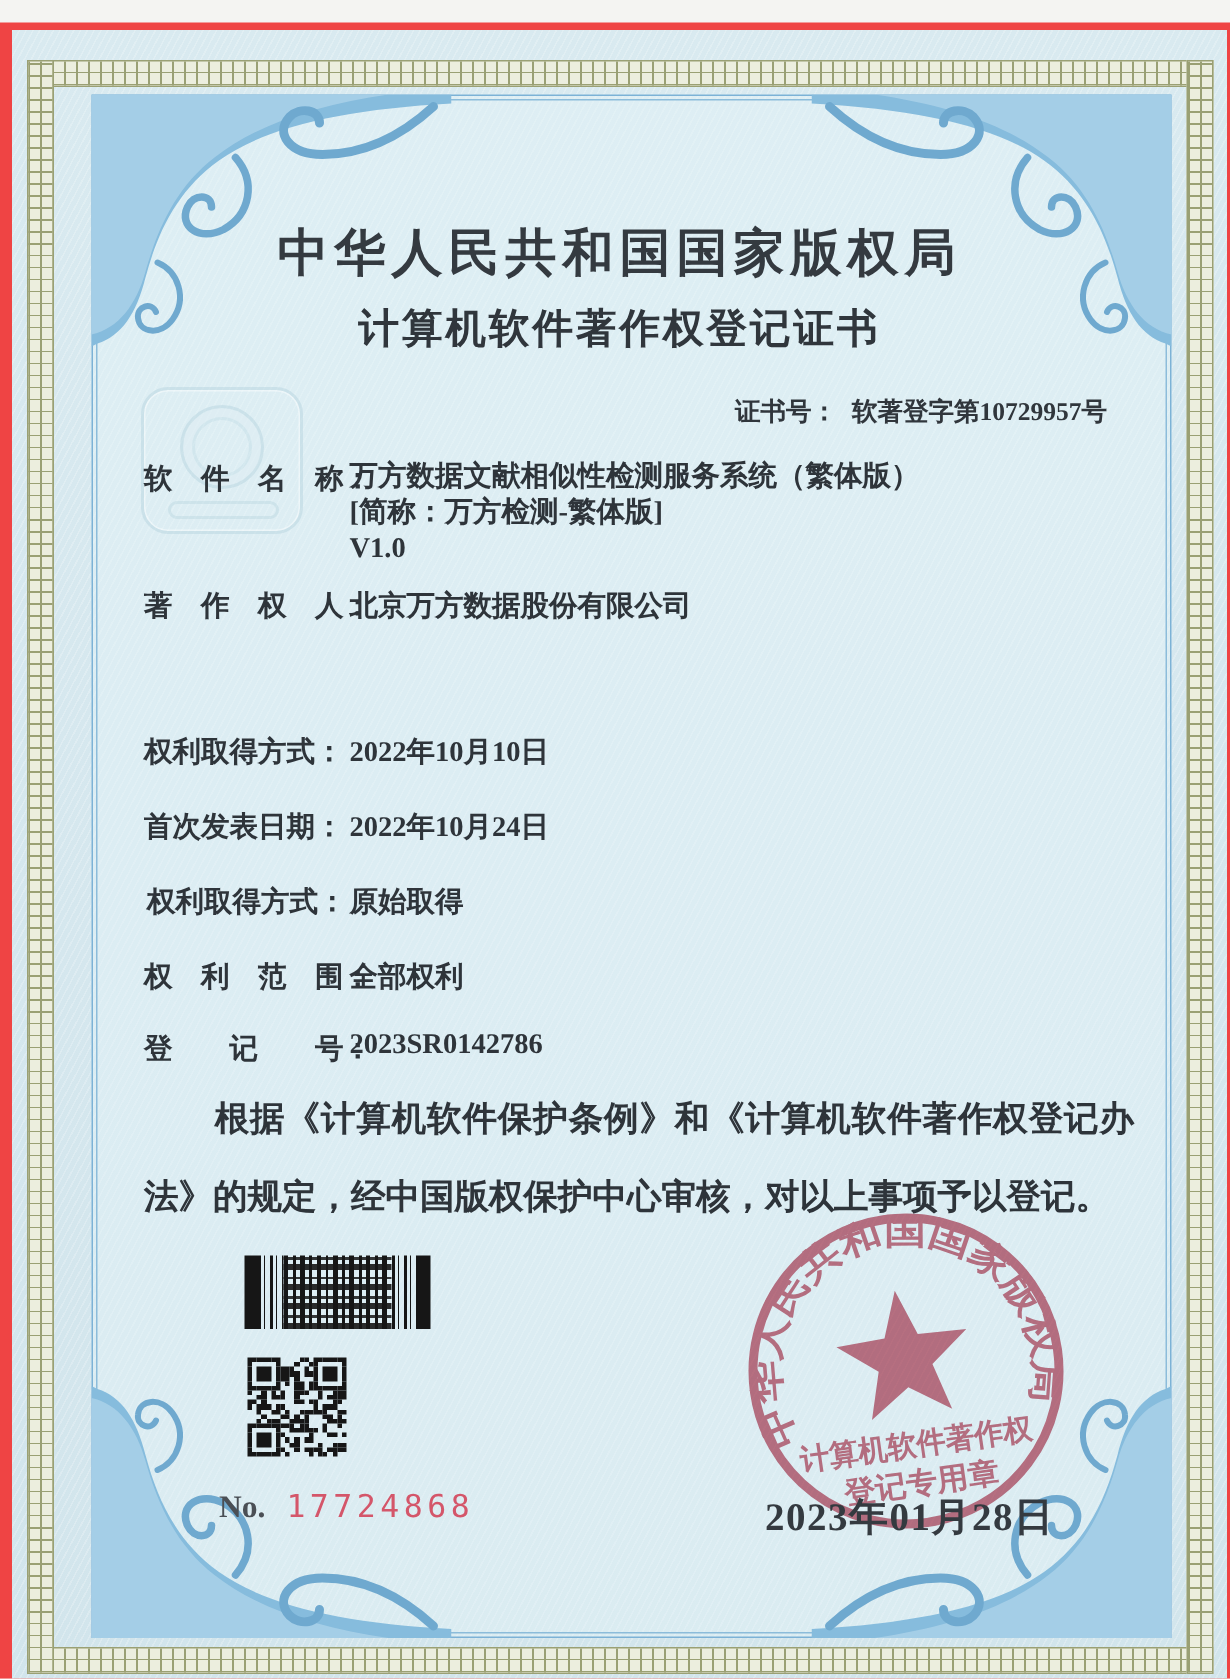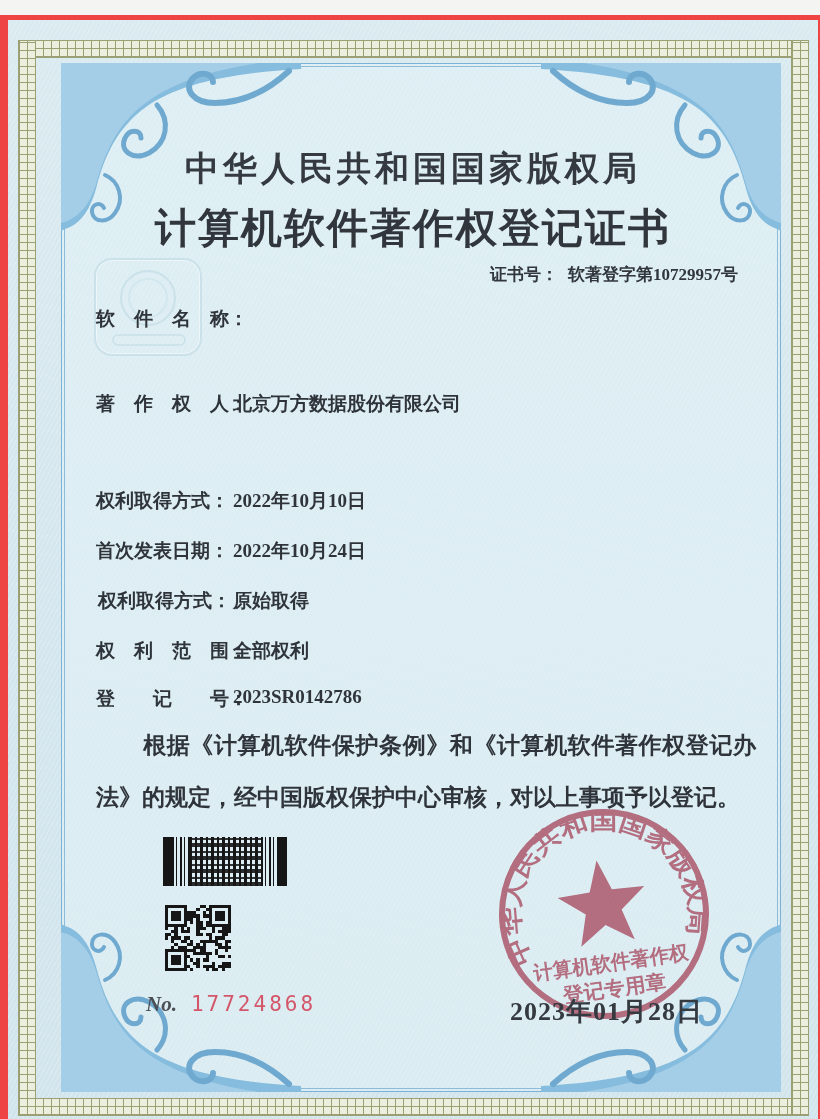--- a/index.html
+++ b/index.html
@@ -40,21 +40,21 @@
     border-radius:18px; border:2px solid rgba(176,208,219,.65);
     box-shadow:inset 0 0 0 1px rgba(255,255,255,.7); opacity:.65; }
   .emboss .circ { position:absolute; left:24px; top:10px; width:56px; height:56px;
     border-radius:50%; border:2px solid rgba(176,208,219,.65);
     box-shadow:inset 0 0 0 6px rgba(226,240,245,.8), inset 0 0 0 8px rgba(176,208,219,.4); }
   .emboss .pills { position:absolute; left:16px; bottom:8px; width:74px; height:12px;
     border-radius:6px; border:2px solid rgba(176,208,219,.55); }
   .authority { position:absolute; top:126px; left:0; width:100%; text-align:center;
     font-size:34px; font-weight:bold; letter-spacing:4px; color:#343a40; }
   .cert-title { position:absolute; top:181px; left:0; width:100%; text-align:center;
-    font-size:41px; font-weight:bold; letter-spacing:2px; color:#30363c; }
+    font-size:27px; font-weight:bold; letter-spacing:2px; color:#30363c; }
   .cert-no { position:absolute; top:243px; right:80px; font-size:17px; font-weight:bold; color:#30363c; }
   .cert-no .lab { margin-right:10px; }
 
   .row { position:absolute; left:88px; font-size:19px; font-weight:bold; color:#2e343a; white-space:nowrap; }
   .row .lbl { display:inline-block; width:137px; }
   .row .val { display:inline-block; vertical-align:top; }
   .val .ln { line-height:24px; }
   .r-name { top:286px; } .r-owner { top:371px; }
   .r-dev { top:468px; } .r-pub { top:518px; } .r-acq { top:568px;text-align:center; }
   .r-scope { top:618px; } .r-reg { top:666px; }
@@ -73,21 +73,21 @@
       repeating-linear-gradient(90deg,#161616 0 3px,rgba(0,0,0,0) 3px 6px,#161616 6px 8px,rgba(0,0,0,0) 8px 11px),
       repeating-linear-gradient(0deg,rgba(22,22,22,.9) 0 4px,rgba(0,0,0,0) 4px 7px,rgba(22,22,22,.85) 7px 9px,rgba(0,0,0,0) 9px 13px); }
 
   
   .qr { position:absolute; left:157px; top:885px; width:66px; height:66px;
     display:grid; grid-template-columns:repeat(21,1fr); grid-template-rows:repeat(21,1fr); }
   .qr span.on { background:#161616; }
 
   
   .serial { position:absolute; left:138px; top:972px; font-size:21px; }
-  .serial .no { color:#4a4f55; font-weight:bold; margin-right:14px;font-style:italic; }
+  .serial .no { color:#4a4f55; font-weight:bold; margin-right:14px; }
   .serial .num { color:#d4566a; font-family:"DejaVu Sans Mono",monospace; letter-spacing:3px; }
   .issue-date { position:absolute; left:502px; top:974px; font-size:26px; font-weight:bold;
     letter-spacing:1px; color:#343a40; }
 
   
   .seal { position:absolute; left:484px; top:782px; width:224px; height:224px;
     opacity:.82; transform:rotate(-8deg); mix-blend-mode:multiply; }
 
   
   .edge-bottom { position:absolute; left:168px; right:0; bottom:0; height:5px; background:#141414; }
@@ -139,21 +139,25 @@
       <div class="pills"></div>
     </div>
 
     <div class="authority">中华人民共和国国家版权局</div>
     <div class="cert-title">计算机软件著作权登记证书</div>
     <div class="cert-no">
       <span class="lab">证书号：</span><span>软著登字第10729957号</span>
     </div>
 
     <div class="row r-name">
-      <span class="lbl">软　件　名　称：</span>
+      <span class="lbl">软　件　名　称：</span><span class="val">
+        <span class="ln" style="display:block">万方数据文献相似性检测服务系统（繁体版）</span>
+        <span class="ln" style="display:block">[简称：万方检测-繁体版]</span>
+        <span class="ln" style="display:block">V1.0</span>
+      </span>
     </div>
     <div class="row r-owner">
       <span class="lbl">著　作　权　人：</span><span class="val">北京万方数据股份有限公司</span>
     </div>
     <div class="row r-dev">
       <span class="lbl">权利取得方式：</span><span class="val">2022年10月10日</span>
     </div>
     <div class="row r-pub">
       <span class="lbl">首次发表日期：</span><span class="val">2022年10月24日</span>
     </div>

